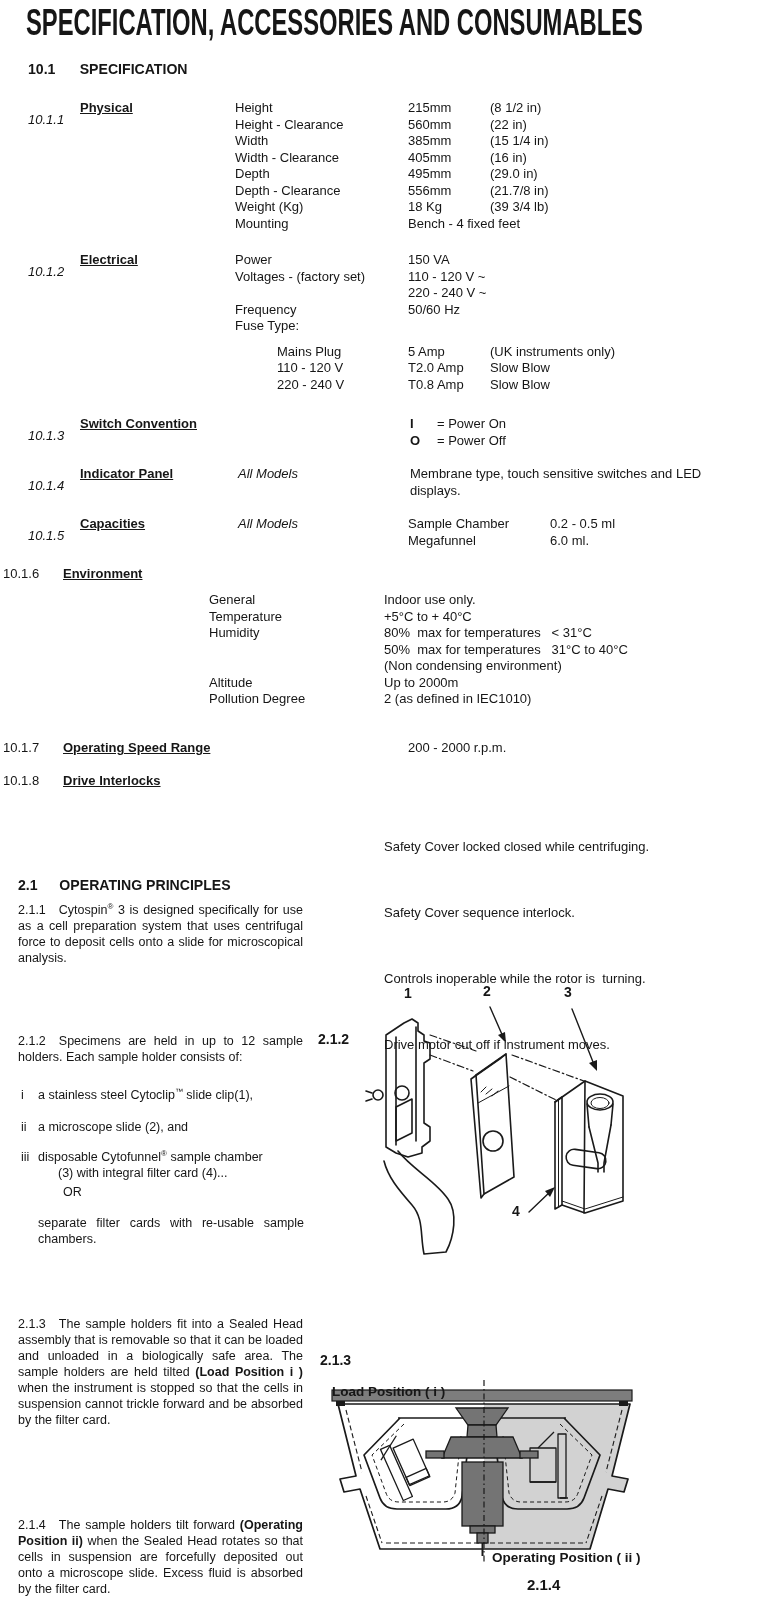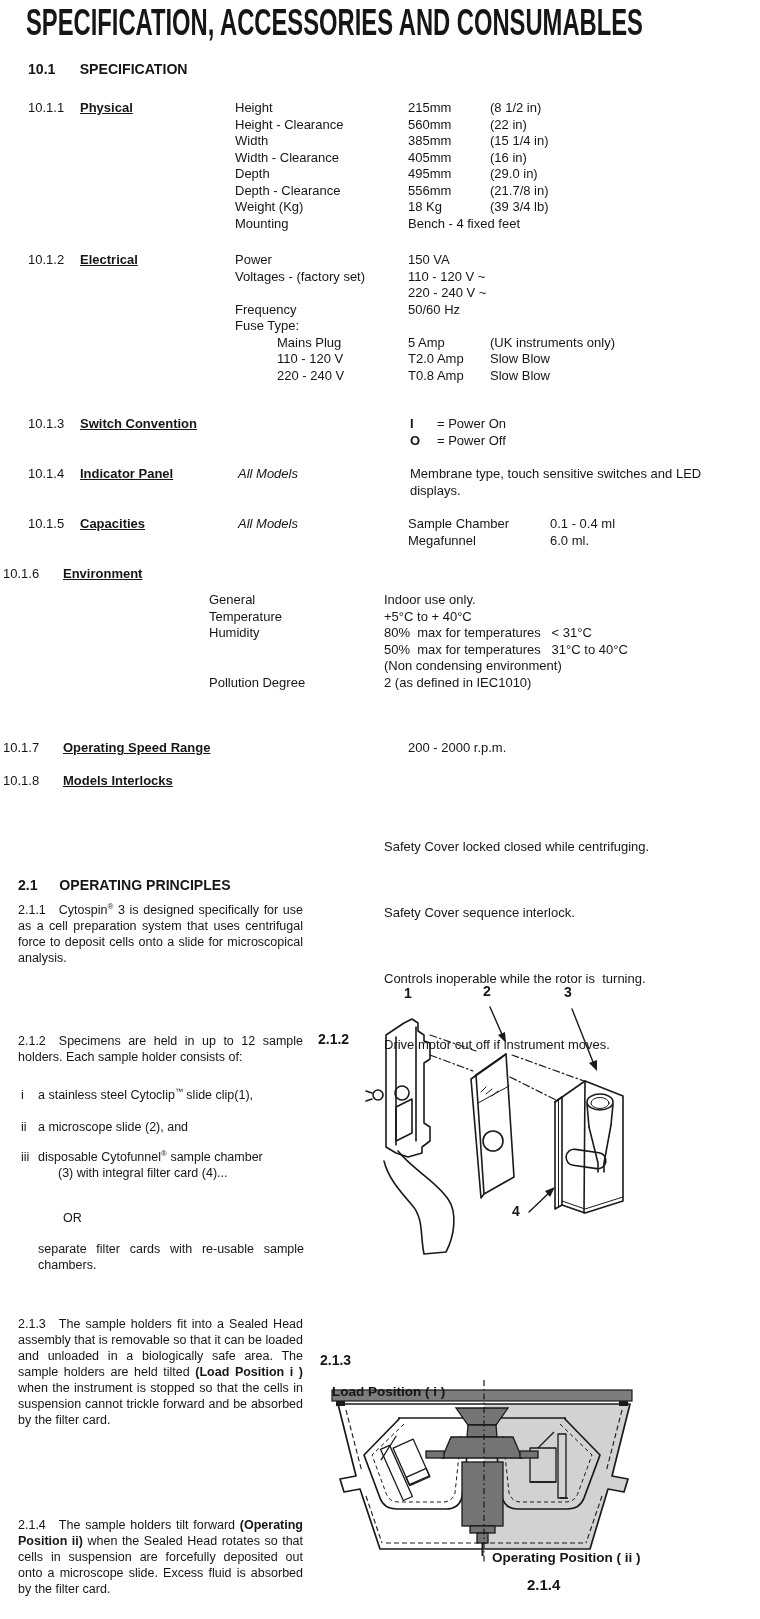--- a/index.html
+++ b/index.html
@@ -10,38 +10,38 @@
   }
   .doc-title{
     position:absolute;left:26px;top:2px;margin:0;
     font-size:36px;font-weight:bold;white-space:nowrap;
     transform:scaleX(0.66);transform-origin:0 0;letter-spacing:0;
   }
   .sec-head{position:absolute;font-weight:bold;font-size:15px;white-space:nowrap;
     transform:scaleX(0.94);transform-origin:0 0;}
   .sec-head .shnum{display:inline-block;}
   .sec{position:absolute;left:0;width:760px;line-height:16.5px;}
-  .snumA{position:absolute;left:28px;top:0;}
+  .snumA{position:absolute;left:28px;top:12px;font-style:italic;}
   .stitleA{position:absolute;left:80px;top:0;font-weight:bold;text-decoration:underline;}
   .snumB{position:absolute;left:3px;top:0;}
   .stitleB{position:absolute;left:63px;top:0;font-weight:bold;text-decoration:underline;}
   .note{position:absolute;left:238px;top:0;font-style:italic;}
   .rows{line-height:16.5px;}
   .r235{margin-left:235px;}
   .r410{margin-left:410px;}
   .r408{margin-left:408px;}
   .r209{margin-left:209px;}
   .row{display:flex;white-space:pre;}
   .row>span,.row>b{flex:none;}
   .c-l{width:173px;}
   .c-v{width:82px;}
   .cap-l{width:142px;}
   .env-l{width:175px;}
   .row.indent .c-l{padding-left:42px;width:131px;}
-  .row.gap{}
+  .row.gap{margin-top:9px;}
   .sym{width:27px;font-weight:bold;}
   .val-single{position:absolute;left:408px;top:0;white-space:pre;}
   .lines384{margin-left:384px;line-height:16.5px;white-space:pre;}
   .ind-text{position:absolute;left:410px;top:0;width:300px;line-height:16.5px;}
   .para{position:absolute;left:18px;width:285px;margin:0;
     font-size:12.5px;line-height:16px;text-align:justify;}
   .pnum{margin-right:13px;}
   .list-block{position:absolute;left:18px;width:286px;font-size:12.5px;line-height:16px;}
   .li{position:relative;padding-left:20px;text-align:justify;}
   .li .marker{position:absolute;left:3px;top:0;text-align:left;}
@@ -198,21 +198,21 @@
 </section>
 
 <section class="sec" style="top:516px;">
   <span class="snumA">10.1.5</span>
   <span class="stitleA">Capacities</span>
   <span class="note">All Models</span>
   <div class="rows r408">
 
       <div class="row">
         <span class="cap-l">Sample Chamber</span>
-        <span>0.1 - 0.4 ml</span>
+        <span>0.2 - 0.5 ml</span>
       </div>
 
       <div class="row">
         <span class="cap-l">Megafunnel</span>
         <span>6.0 ml.</span>
       </div>
     </div>
 </section>
 
 <section class="sec" style="top:566px;">
@@ -238,38 +238,42 @@
       <div class="row">
         <span class="env-l"></span>
         <span>50%  max for temperatures   31°C to 40°C</span>
       </div>
 
       <div class="row">
         <span class="env-l"></span>
         <span>(Non condensing environment)</span>
       </div>
 
+      <div class="row">
+        <span class="env-l">Altitude</span>
+        <span>Up to 2000m</span>
+      </div>
 
       <div class="row">
         <span class="env-l">Pollution Degree</span>
         <span>2 (as defined in IEC1010)</span>
       </div>
 
     </div>
 </section>
 
 <section class="sec" style="top:740px;">
   <span class="snumB">10.1.7</span>
   <span class="stitleB">Operating Speed Range</span>
   <span class="val-single">200 - 2000 r.p.m.</span>
 </section>
 
 <section class="sec" style="top:773px;">
   <span class="snumB">10.1.8</span>
-  <span class="stitleB">Models Interlocks</span>
+  <span class="stitleB">Drive Interlocks</span>
   <div class="lines384">
     
   
       <div>Safety Cover locked closed while centrifuging.</div>
     
       <div>Safety Cover sequence interlock.</div>
     
       <div>Controls inoperable while the rotor is  turning.</div>
     
       <div>Drive motor cut off if instrument moves.</div>
@@ -295,21 +299,21 @@
   </div>
   <div class="li" style="margin-bottom:14px;">
     <span class="marker">ii</span>
     <span>a microscope slide (2),  and</span>
   </div>
   <div class="li">
     <span class="marker">iii</span>
     <span>disposable  Cytofunnel</span><sup>®</sup><span> sample  chamber</span>
     <div class="li2">(3)  with integral filter card (4)...</div>
   </div>
-  <div class="or-line" style="margin-top:29px;margin-bottom:15px;">OR</div>
+  <div class="or-line" style="margin-top:3px;margin-bottom:15px;">OR</div>
   <div class="li">
     <span>separate filter cards with re-usable sample chambers.</span>
   </div>
 </div>
 
 <p class="para" style="top:1316px;">
   <span class="pnum">2.1.3</span><span>The sample holders fit into a Sealed Head assembly that is removable so that it can be  loaded and unloaded in a biologically safe area. The sample holders are held tilted </span><b>(Load Position i )</b><span> when the instrument is stopped so that the cells in suspension cannot trickle forward and be absorbed by the filter card.</span>
 </p>
 
 <p class="para" style="top:1517px;">

